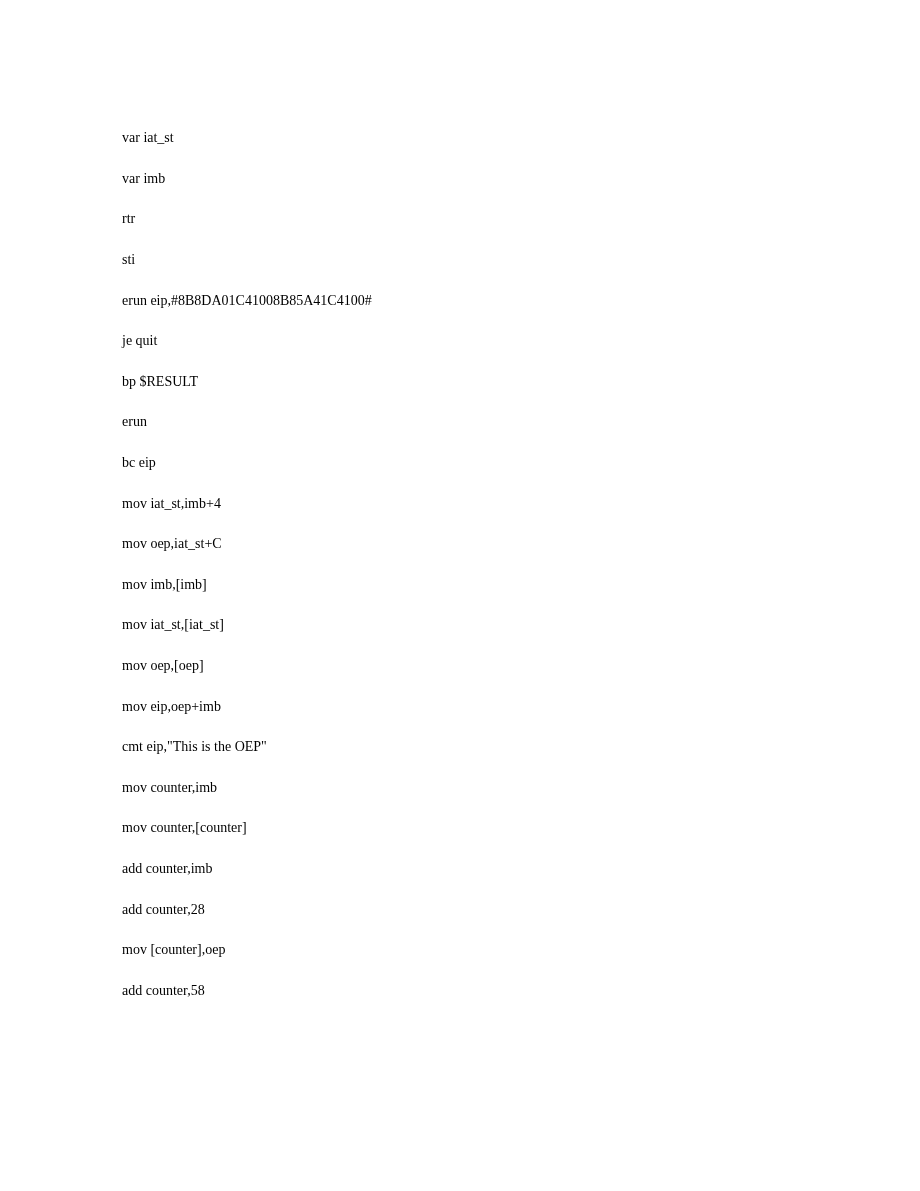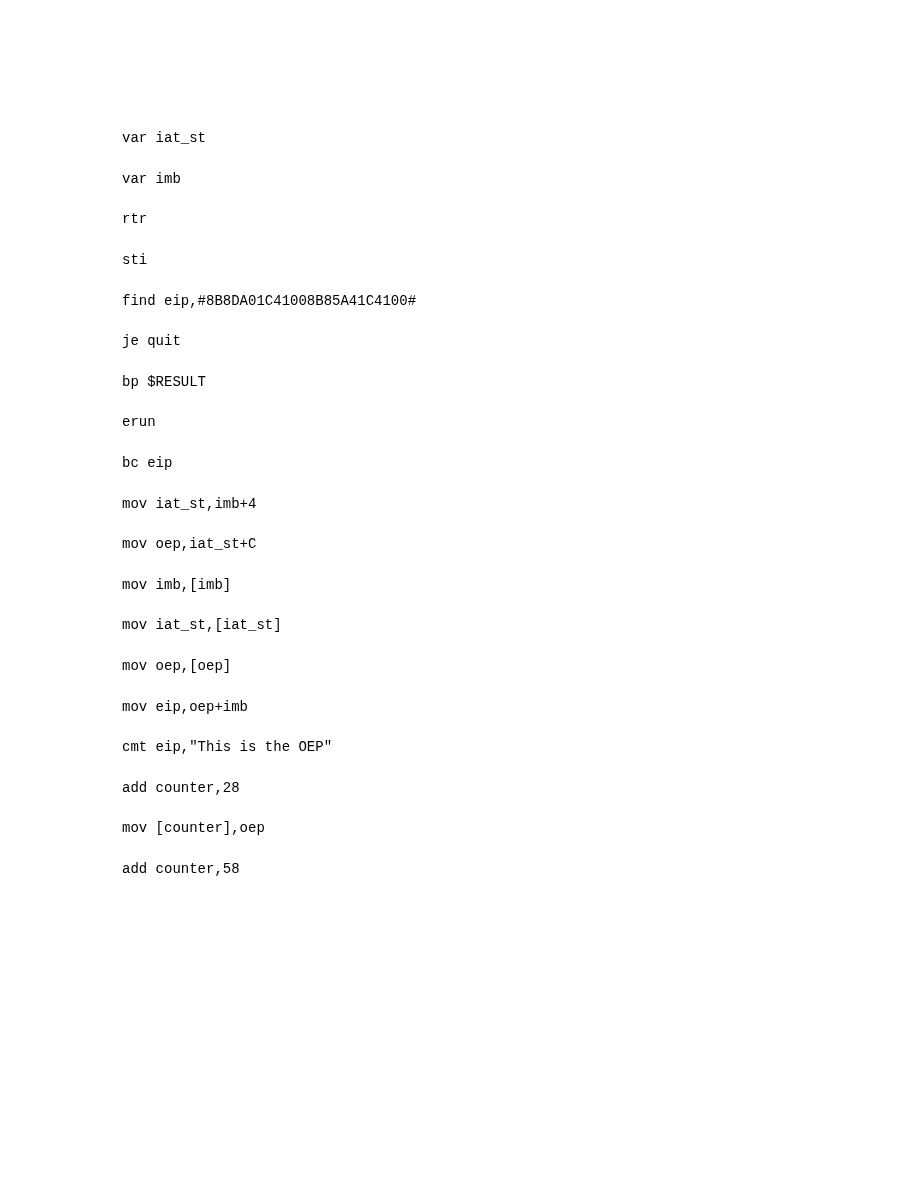--- a/index.html
+++ b/index.html
@@ -12,42 +12,46 @@
       font-size: 14px;
       line-height: 1.45;
       color: #000000;
     }
     .page {
       padding: 108px 0 0 122px;
       white-space: pre;
     }
     .code-line {
       display: block;
+      font-family: Liberation Serif, serif;
     }
   </style>
 </head>
 <body>
 
 <div class="page">
 <span class="code-line">var iat_st</span>
 <span class="code-line">var imb</span>
 <span class="code-line">rtr</span>
 <span class="code-line">sti</span>
-<span class="code-line">find eip,#8B8DA01C41008B85A41C4100#</span>
+<span class="code-line">erun eip,#8B8DA01C41008B85A41C4100#</span>
 <span class="code-line">je quit</span>
 <span class="code-line">bp $RESULT</span>
 <span class="code-line">erun</span>
 <span class="code-line">bc eip</span>
 <span class="code-line">mov iat_st,imb+4</span>
 <span class="code-line">mov oep,iat_st+C</span>
 <span class="code-line">mov imb,[imb]</span>
 <span class="code-line">mov iat_st,[iat_st]</span>
 <span class="code-line">mov oep,[oep]</span>
 <span class="code-line">mov eip,oep+imb</span>
 <span class="code-line">cmt eip,"This is the OEP"</span>
+<span class="code-line">mov counter,imb</span>
+<span class="code-line">mov counter,[counter]</span>
+<span class="code-line">add counter,imb</span>
 <span class="code-line">add counter,28</span>
 <span class="code-line">mov [counter],oep</span>
 <span class="code-line">add counter,58</span>
 
 
 
 
 
 
 </div>

